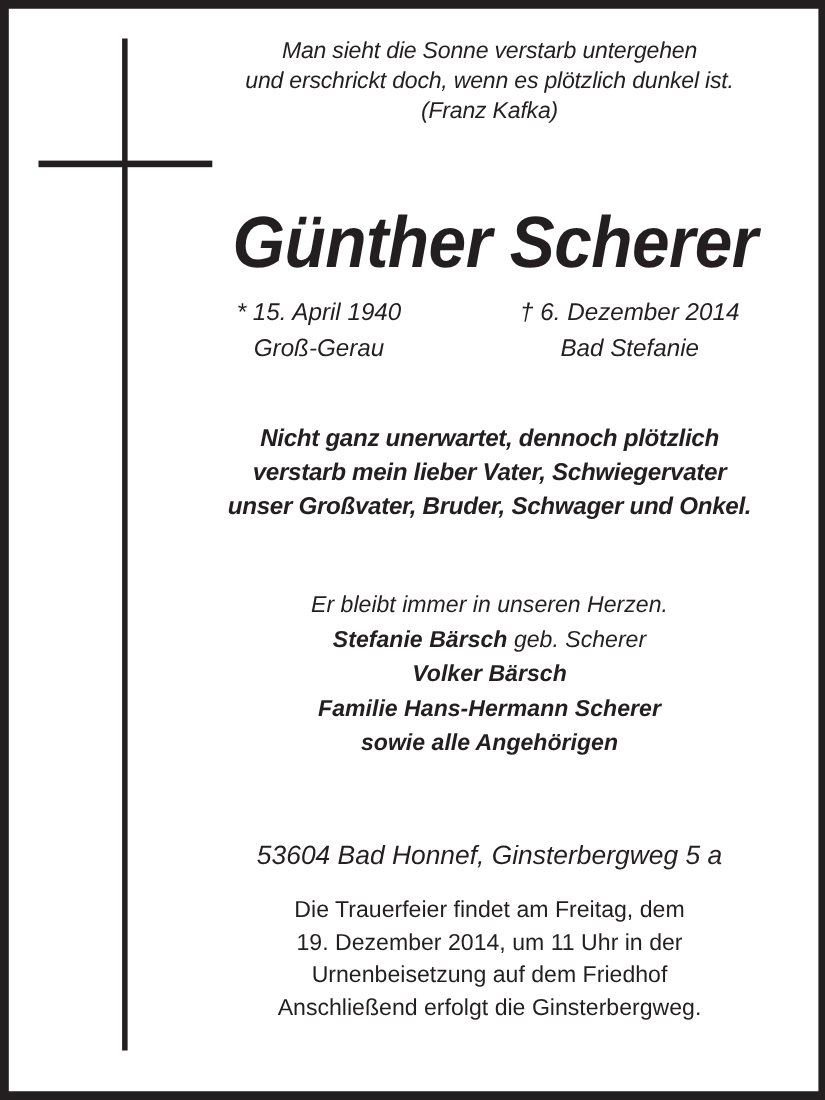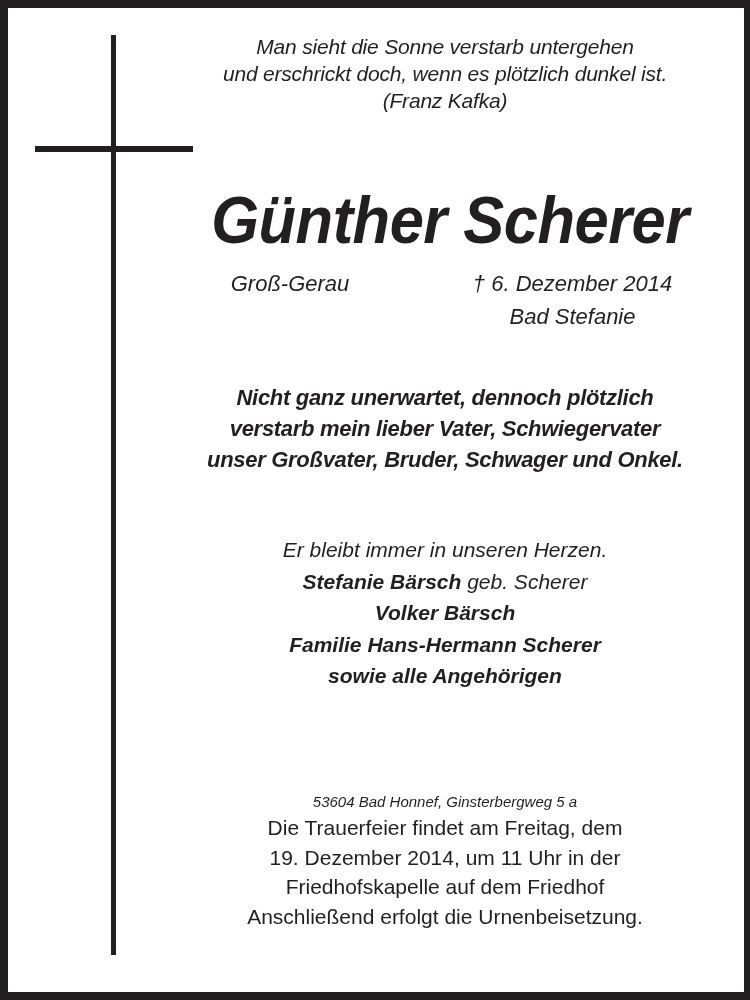--- a/index.html
+++ b/index.html
@@ -79,23 +79,23 @@
       letter-spacing: -0.3px;
     }
     .mourners {
       left: 150px; width: 590px; top: 534px;
       font-style: italic;
       font-size: 21px;
       line-height: 31.5px;
     }
     .mourners .strong { font-weight: bold; }
     .address {
-      left: 150px; width: 590px; top: 788px;
+      left: 150px; width: 590px; top: 764px;
       font-style: italic;
-      font-size: 15px;
+      font-size: 24px;
       line-height: 28px;
     }
     .service {
       left: 150px; width: 590px; top: 813px;
       font-size: 21px;
       line-height: 29.5px;
     }
     .line { display: block; }
   </style>
 </head>
@@ -108,20 +108,21 @@
 
 <div class="block quote">
   <span class="line">Man sieht die Sonne verstarb untergehen</span>
   <span class="line">und erschrickt doch, wenn es plötzlich dunkel ist.</span>
   <span class="line">(Franz Kafka)</span>
 </div>
 
 <div class="block name">Günther Scherer</div>
 
 <div class="dates birth">
+  <span class="line">* 15. April 1940</span>
   <span class="line">Groß-Gerau</span>
 </div>
 
 <div class="dates death">
   <span class="line">† 6. Dezember 2014</span>
   <span class="line">Bad Stefanie</span>
 </div>
 
 <div class="block announce">
   <span class="line">Nicht ganz unerwartet, dennoch plötzlich</span>
@@ -135,15 +136,15 @@
   <span class="line strong">Volker Bärsch</span>
   <span class="line strong">Familie Hans-Hermann Scherer</span>
   <span class="line strong">sowie alle Angehörigen</span>
 </div>
 
 <div class="block address">53604 Bad Honnef, Ginsterbergweg 5 a</div>
 
 <div class="block service">
   <span class="line">Die Trauerfeier findet am Freitag, dem</span>
   <span class="line">19. Dezember 2014, um 11 Uhr in der</span>
-  <span class="line">Friedhofskapelle auf dem Friedhof</span>
-  <span class="line">Anschließend erfolgt die Urnenbeisetzung.</span>
+  <span class="line">Urnenbeisetzung auf dem Friedhof</span>
+  <span class="line">Anschließend erfolgt die Ginsterbergweg.</span>
 </div>
 
 </body></html>

